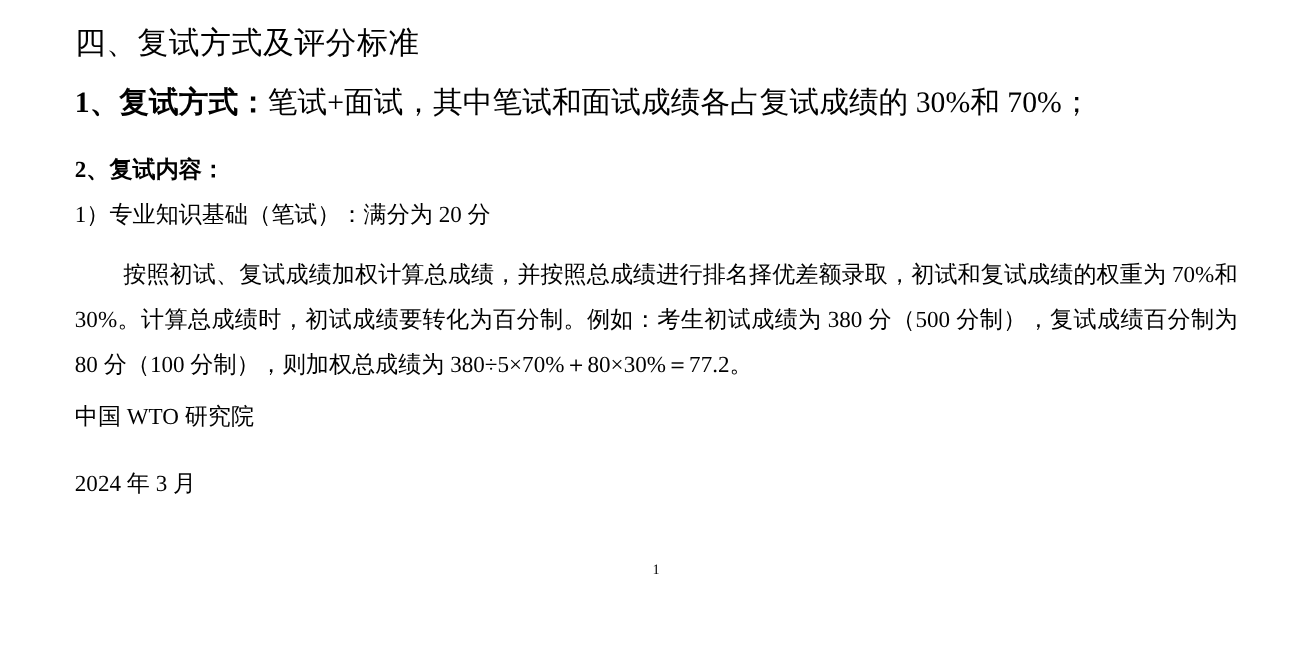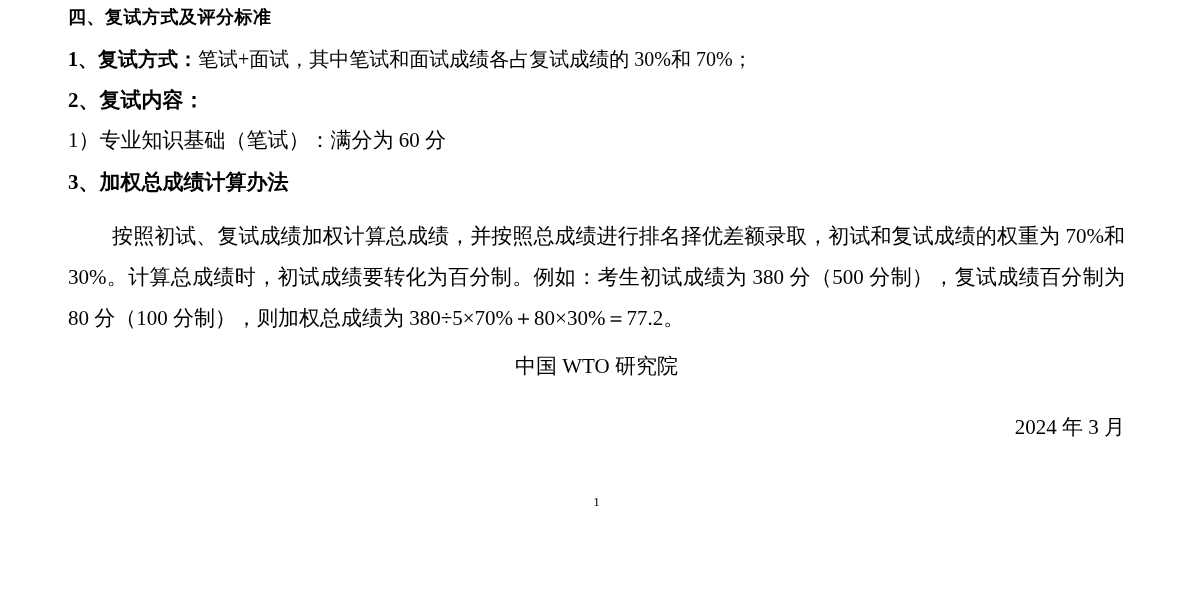--- a/index.html
+++ b/index.html
@@ -16,28 +16,28 @@
     overflow: hidden;
   }
   .page {
     position: relative;
     width: 1193px;
     height: 608px;
     box-sizing: border-box;
     padding: 0 68px;
   }
   .section-title {
-    font-size: 18px;
-    font-weight: bold;
+    font-size: 28px;
+    font-weight: normal;
     line-height: 1.25;
-    margin: 6px 0 10px 0;
+    margin: 22px 0 10px 0;
     letter-spacing: 0.5px;
   }
   .para {
-    font-size: 20px;
+    font-size: 27px;
     line-height: 1.85;
     margin: 12px 0 2px 0;
   }
   .bold-lead {
     font-weight: bold;
   }
   .item {
     font-size: 21px;
     line-height: 1.85;
     margin: 0 0 1px 0;
@@ -46,43 +46,42 @@
     display: inline-block;
     min-width: 26px;
   }
   .item-num-tight {
     display: inline;
   }
   .subhead {
     font-size: 21px;
     font-weight: bold;
     line-height: 1.85;
-    margin: 3px 0 2px 0;
+    margin: 16px 0 2px 0;
   }
   .body-block {
     font-size: 21px;
     line-height: 1.95;
     text-align: justify;
     text-justify: inter-ideograph;
     margin: 14px 0 0 0;
   }
   .indent {
     display: inline-block;
     width: 44px;
   }
   .sign {
     font-size: 21px;
     line-height: 1.9;
-    text-align: center;
+    text-align: left;
     margin-top: 8px;
   }
   .sign-date {
     font-size: 21px;
     line-height: 1.9;
-    text-align: right;
     margin-top: 12px;
   }
   .page-number {
     position: absolute;
     left: 0;
     right: 0;
     top: 488px;
     text-align: center;
     font-size: 13px;
     color: #000;
@@ -95,26 +94,25 @@
 
   <h1 class="section-title">四、复试方式及评分标准</h1>
 
   <p class="para">
     <span class="bold-lead">1、复试方式：</span><span>笔试+面试，其中笔试和面试成绩各占复试成绩的 30%和 70%；</span>
   </p>
 
   <p class="subhead">2、复试内容：</p>
 
   <p class="item">
-    <span class="item-num">1）</span><span>专业知识基础（笔试）：满分为 60 分</span>
+    <span class="item-num">1）</span><span>专业知识基础（笔试）：满分为 20 分</span>
   </p>
 
 
 
-  <p class="subhead">3、加权总成绩计算办法</p>
 
   <p class="body-block">
     <span class="indent"></span><span>按照初试、复试成绩加权计算总成绩，并按照总成绩进行排名择优差额录取，初试和复试成绩的权重为 70%和 30%。计算总成绩时，初试成绩要转化为百分制。例如：考生初试成绩为 380 分（500 分制），复试成绩百分制为 80 分（100 分制），则加权总成绩为 380÷5×70%＋80×30%＝77.2。</span>
   </p>
 
   <p class="sign">中国 WTO 研究院</p>
   <p class="sign-date">2024 年 3 月</p>
 
   <div class="page-number">1</div>
 

